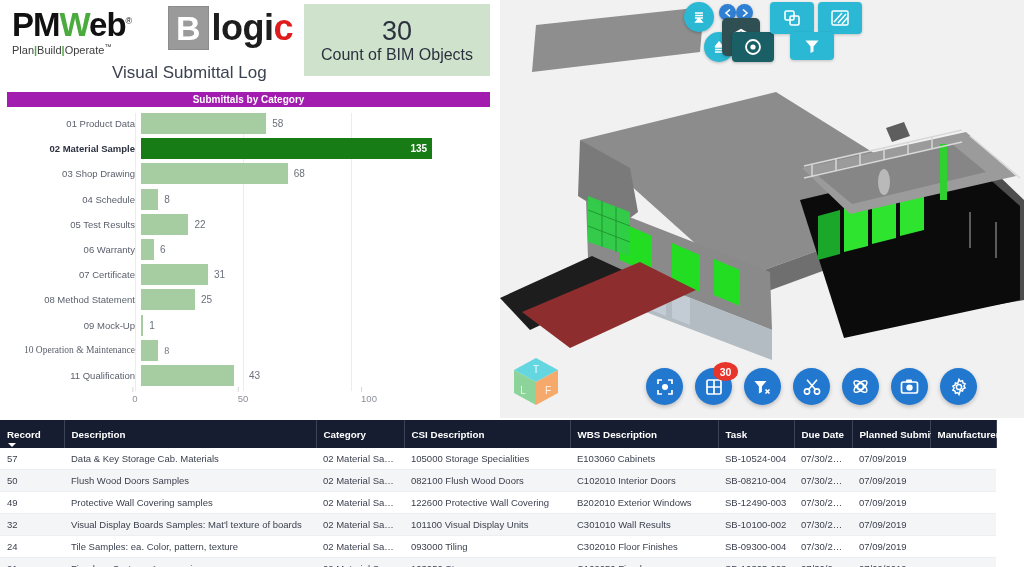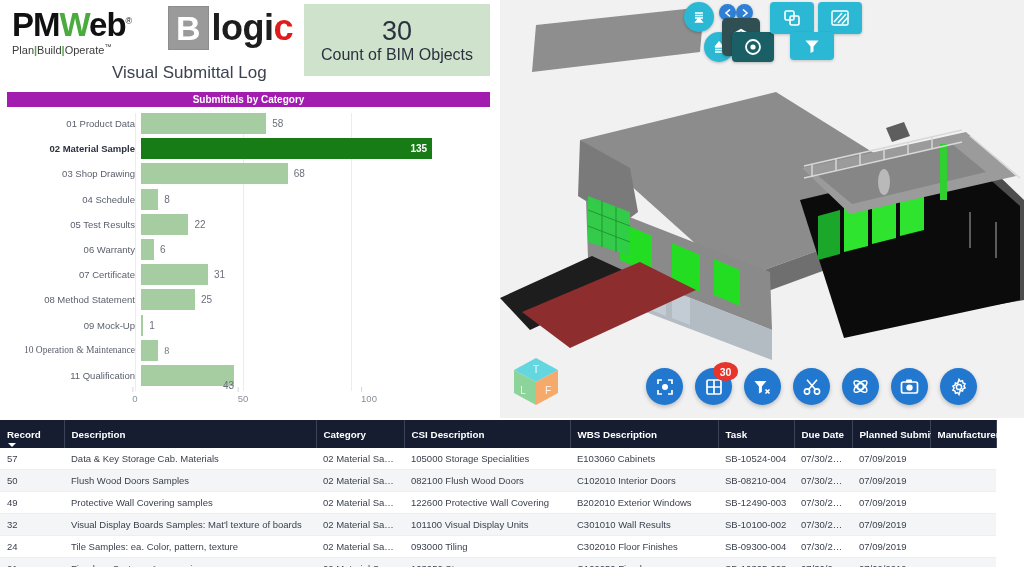--- a/index.html
+++ b/index.html
@@ -257,21 +257,21 @@
               <div class="bar-label">10 Operation &amp; Maintenance</div>
               <div class="bar-wrap">
                 <div class="bar" style="width: 17.269px;"></div>
                 <div class="bar-val" style="left: 23.269px;">8</div>
               </div>
             </div>
             <div class="bar-row" style="top: 252px;">
               <div class="bar-label">11 Qualification</div>
               <div class="bar-wrap">
                 <div class="bar" style="width: 92.8207px;"></div>
-                <div class="bar-val" style="left: 82px; margin-top: 10px;">43</div>
+                <div class="bar-val" style="left: 108px;">43</div>
               </div>
             </div>
           </div>
         <div class="axis" id="axis">
             <div class="tick" style="left: 128px;">0<div class="tickmark"></div></div>
             <div class="tick" style="left: 235.931px;">50<div class="tickmark"></div></div>
             <div class="tick" style="left: 362px;">100<div class="tickmark"></div></div>
           </div>
       </div>
     </div>

